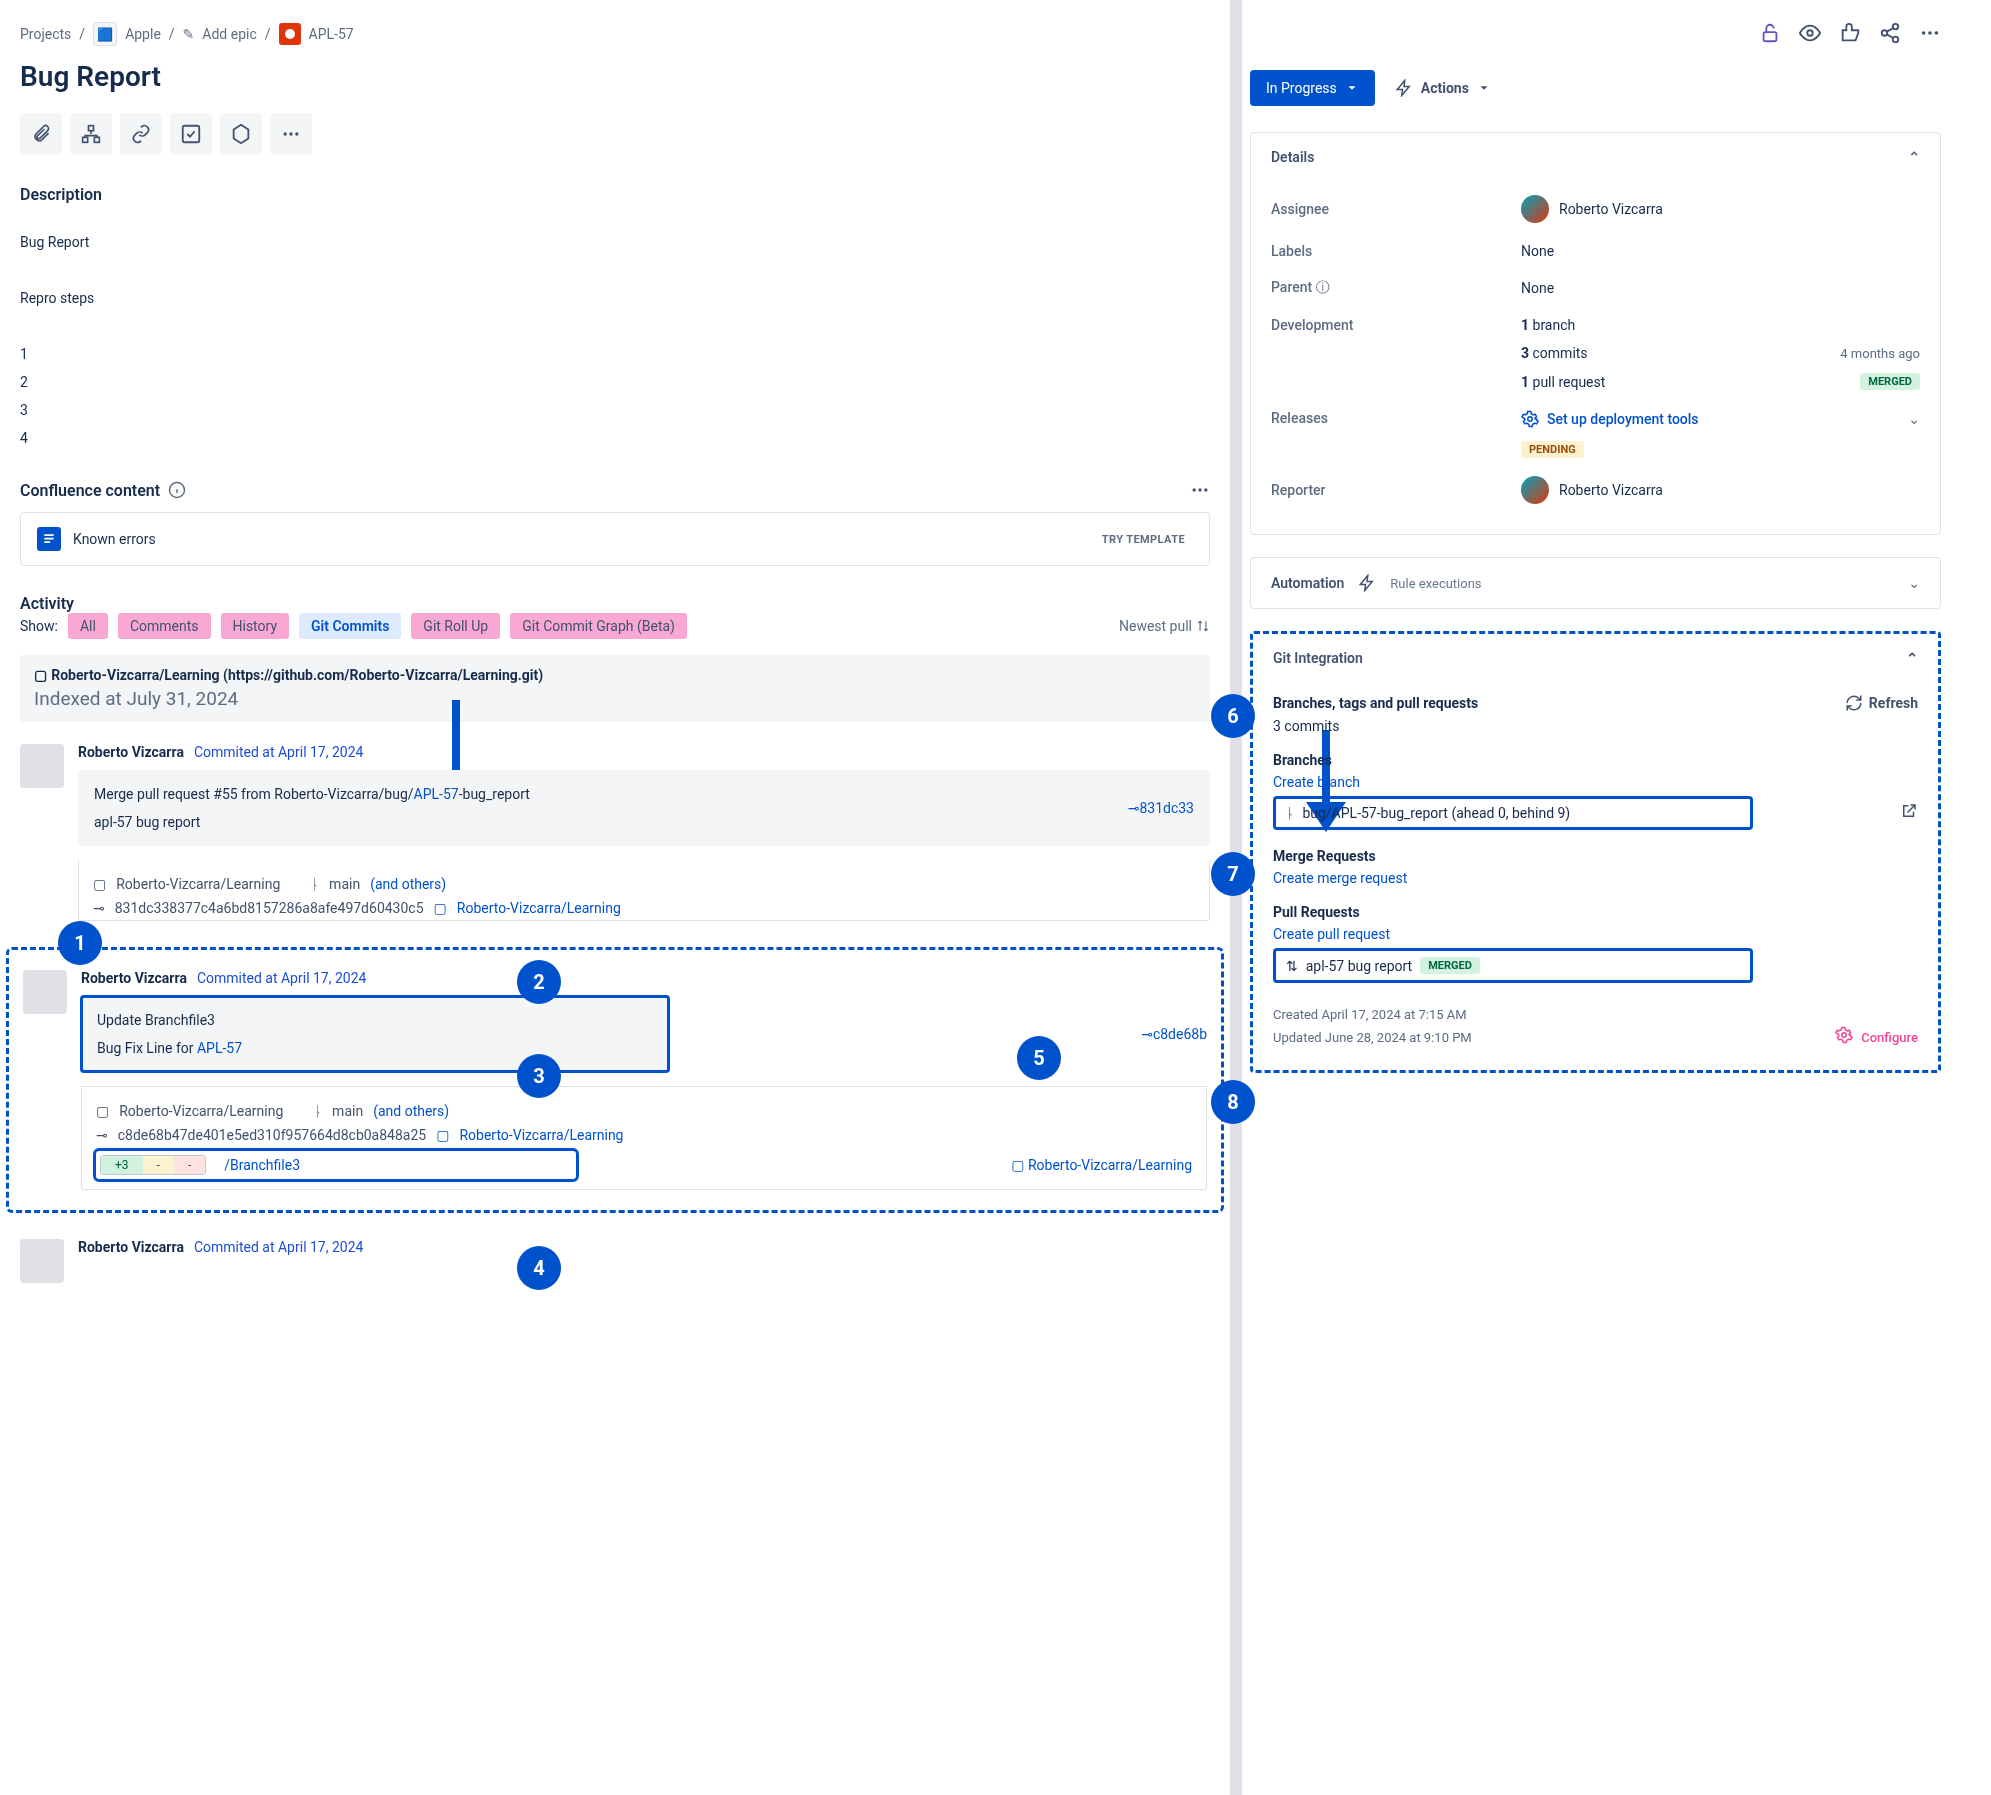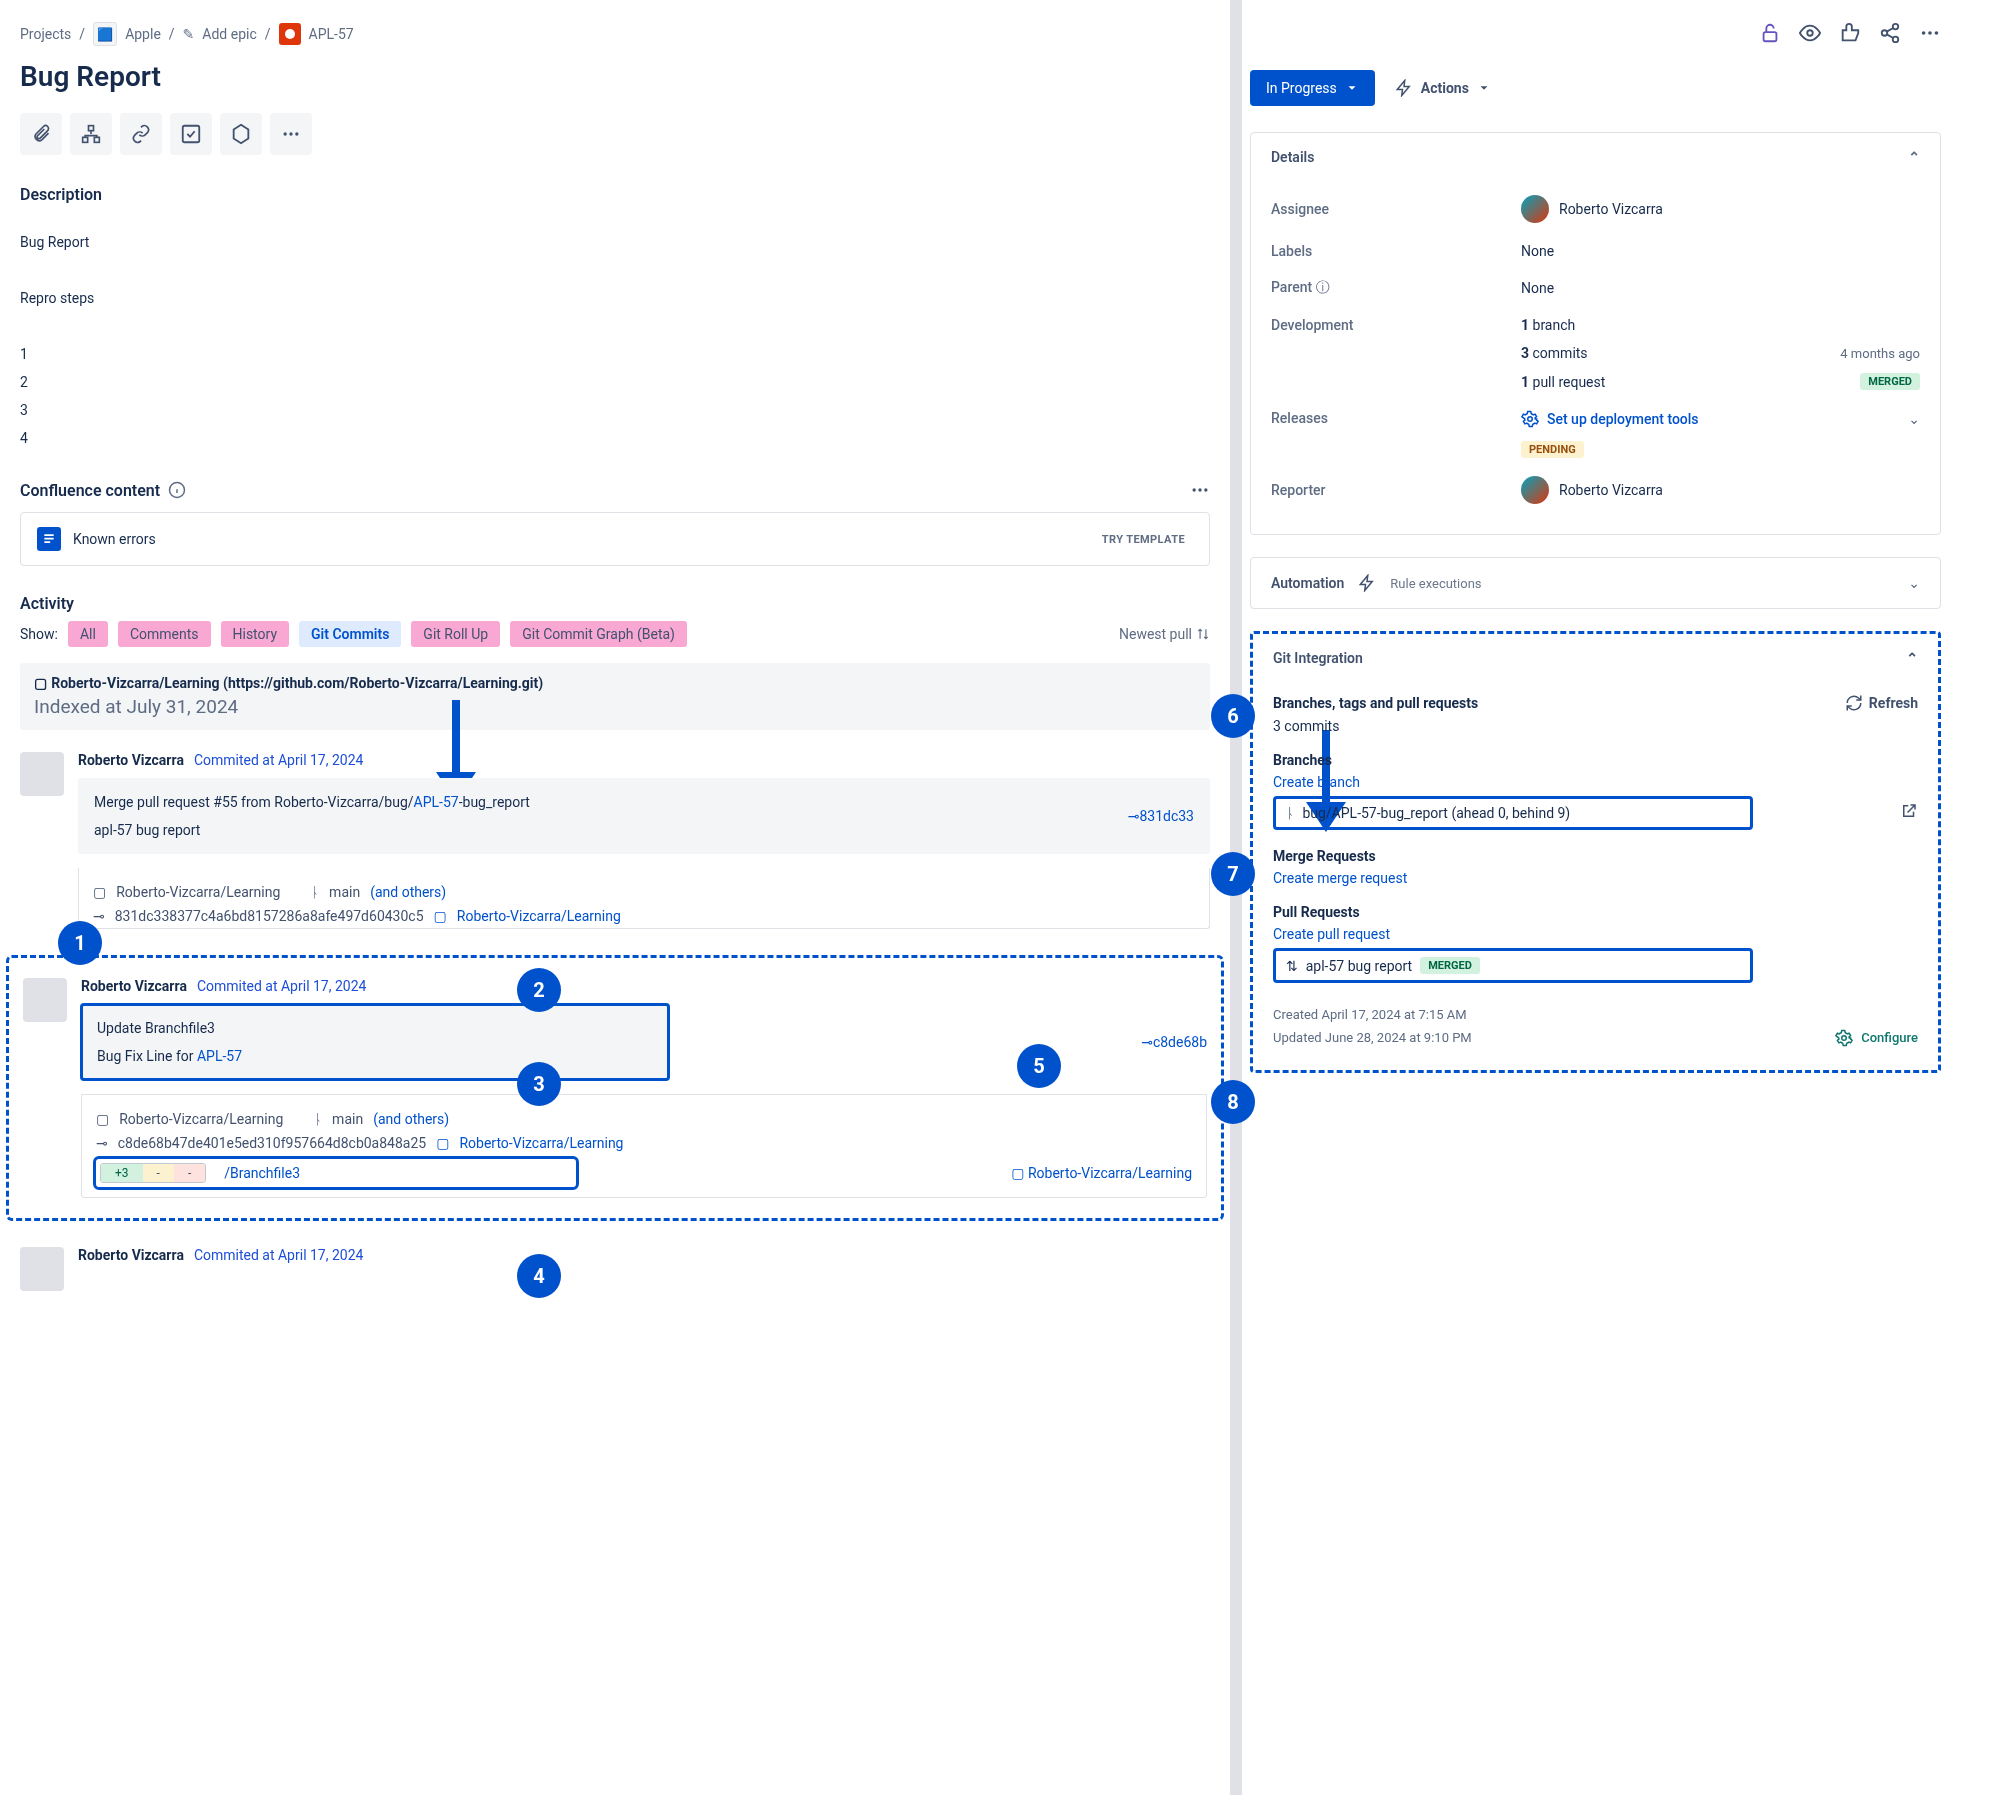--- a/index.html
+++ b/index.html
@@ -31,21 +31,21 @@
 
 .conf-row{display:flex;align-items:center;gap:8px;margin-bottom:12px}
 .conf-h{font-size:16px;font-weight:600}
 .conf-info{color:#5e6c84}
 .conf-more{margin-left:auto;color:#42526e;cursor:pointer}
 .conf-card{border:1px solid #dfe1e6;border-radius:4px;padding:14px 16px;display:flex;align-items:center;gap:12px;margin-bottom:28px}
 .conf-ico{width:24px;height:24px;background:#0052cc;border-radius:3px;color:#fff;display:flex;align-items:center;justify-content:center;font-size:13px}
 .try-btn{margin-left:auto;font-size:11px;font-weight:700;letter-spacing:.4px;color:#5e6c84;padding:4px 8px;border-radius:3px;cursor:pointer}
 
 
-.act-h{font-size:16px;font-weight:600;margin-bottom:8px}
+.act-h{font-size:16px;font-weight:600;margin-bottom:0}
 .act-row{display:flex;align-items:center;gap:10px;margin-bottom:16px}
 .act-label{color:#172b4d;font-size:14px}
 .chip{background:#f9a8d4;border-radius:3px;padding:5px 12px;font-size:14px;color:#42526e;cursor:pointer}
 .chip.active{background:#deebff;color:#0052cc;font-weight:600}
 .newest{margin-left:auto;display:flex;align-items:center;gap:4px;color:#5e6c84;cursor:pointer}
 
 
 .repo-banner{background:#f4f5f7;border-radius:3px;padding:12px 14px;margin-bottom:22px}
 .repo-banner .t{font-weight:700}
 .repo-banner .s{font-size:19px;color:#5e6c84;margin-top:4px}
@@ -113,21 +113,21 @@
 .gi-body{padding:0 20px 20px 20px}
 .gi-sub{display:flex;align-items:center;margin-top:12px;margin-bottom:6px}
 .gi-sub .t{font-weight:700}
 .gi-sub .refresh{margin-left:auto;color:#42526e;display:flex;align-items:center;gap:6px;font-weight:700;cursor:pointer}
 .gi-section{margin-top:18px}
 .gi-section .sh{font-weight:700;margin-bottom:6px}
 .gi-link{color:#0052cc;cursor:pointer;margin-bottom:6px}
 .gi-box{border:3px solid #0052cc;border-radius:4px;padding:6px 10px;display:flex;align-items:center;gap:8px;margin-bottom:4px}
 .gi-box.full{width:480px}
 .gi-meta{color:#5e6c84;font-size:13px;line-height:1.8;margin-top:20px}
-.gi-conf{display:flex;align-items:center;gap:8px;color:#0f766e;font-weight:500;cursor:pointer;float:right}
+.gi-conf{display:flex;gap:8px;color:#ec4899;font-weight:500;cursor:pointer;float:right}
 .open-ext{position:absolute;right:0;color:#42526e}
 
 svg{display:block}
 </style>
 </head>
 <body>
 
 <div class="page">
 <div class="main-col">
 

